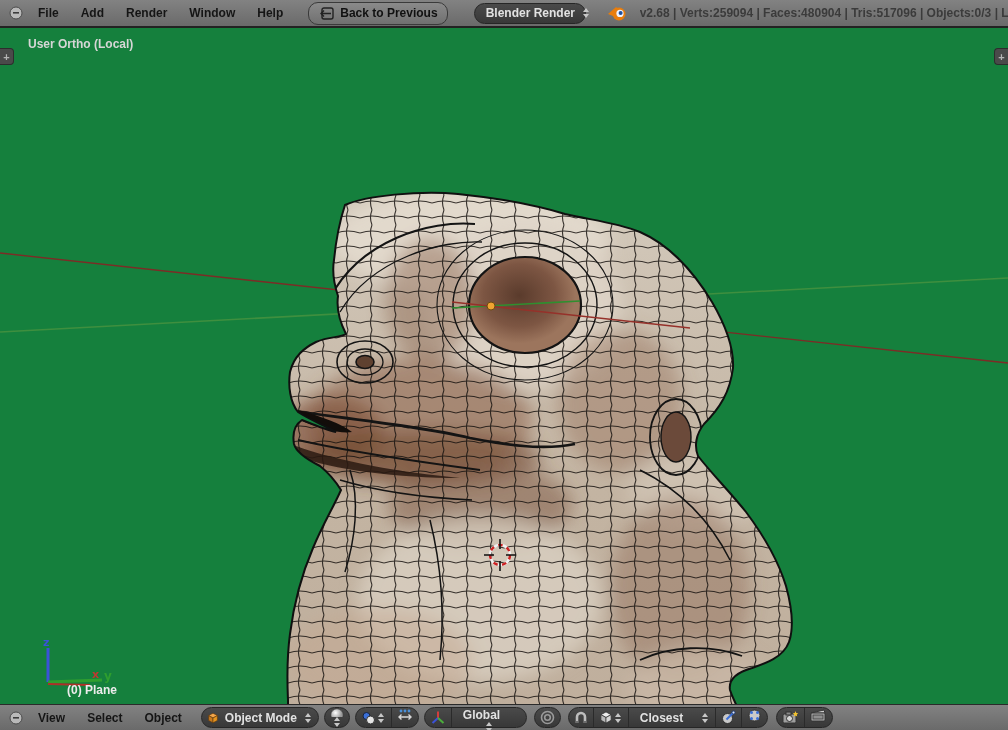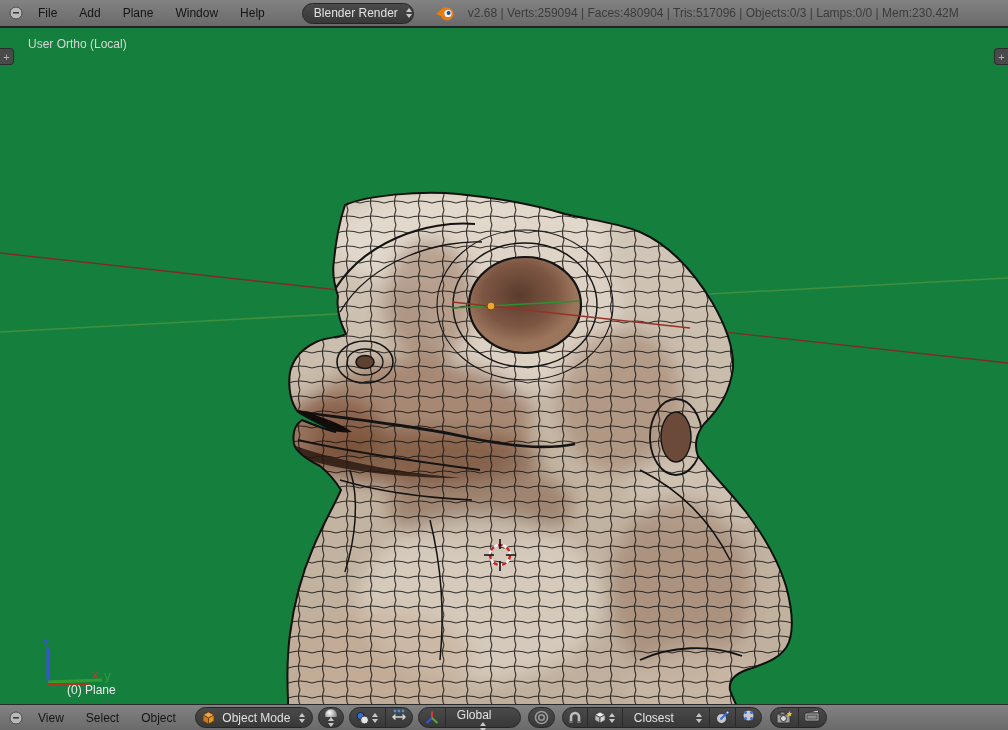--- a/index.html
+++ b/index.html
@@ -1,17 +1,17 @@
 <!DOCTYPE html>
 <html><head>
 <meta charset="utf-8">
 <style>
   html,body{margin:0;padding:0;background:#2b2b2b;width:1008px;height:730px;overflow:hidden;
     font-family:"Liberation Sans","DejaVu Sans",sans-serif;-webkit-font-smoothing:antialiased;}
-  .app{position:relative;width:1008px;height:624px;}
+  .app{position:relative;width:1008px;height:624px;font-weight:bold;}
   
   .bar{position:absolute;left:0;width:1008px;display:flex;align-items:center;
     background:linear-gradient(#828282,#6a6a6a);font-size:12px;color:#151515;box-sizing:border-box;}
   .top-bar{top:0;height:28px;border-bottom:2px solid #222;}
   .bottom-bar{top:704px;height:26px;border-top:1px solid #2a2a2a;}
   .menu-item{padding:0 11px;white-space:nowrap;cursor:default;}
   .collapse{margin:0 4px 0 9px;display:flex;align-items:center;}
   
   .dd,.grp{display:flex;align-items:center;height:21px;background:linear-gradient(#4a4a4a,#383838);
     border:1px solid #262626;border-radius:11px;color:#e2e2e2;box-sizing:border-box;}
@@ -46,24 +46,31 @@
 
   <div class="bar top-bar">
     <span class="collapse">
       <svg width="14" height="14">
           <circle cx="7" cy="7" r="6" fill="#b9b9b9" stroke="#4c4c4c"></circle>
           <rect x="4" y="6" width="6" height="1.6" fill="#3c3c3c"></rect>
         </svg>
     </span>
     <span class="menu-item">File</span>
     <span class="menu-item">Add</span>
-    <span class="menu-item">Plane</span>
+    <span class="menu-item">Render</span>
     <span class="menu-item">Window</span>
     <span class="menu-item">Help</span>
 
+    <div class="backbtn">
+      <svg width="16" height="13">
+        <rect x="4" y="1" width="11" height="11" rx="2" fill="none" stroke="#222" stroke-width="1.4"></rect>
+        <path d="M13,6.5 H3 M6,3.5 L3,6.5 L6,9.5" stroke="#222" stroke-width="1.4" fill="none"></path>
+      </svg>
+      <span>Back to Previous</span>
+    </div>
 
     <div class="dd" style="margin-left:26px;width:112px;">
       <span class="dd-label" style="flex:1">Blender Render</span>
       <span class="stepper">
           <i class="up"></i>
           <i class="dn"></i>
         </span>
     </div>
 
     <span class="logo">

